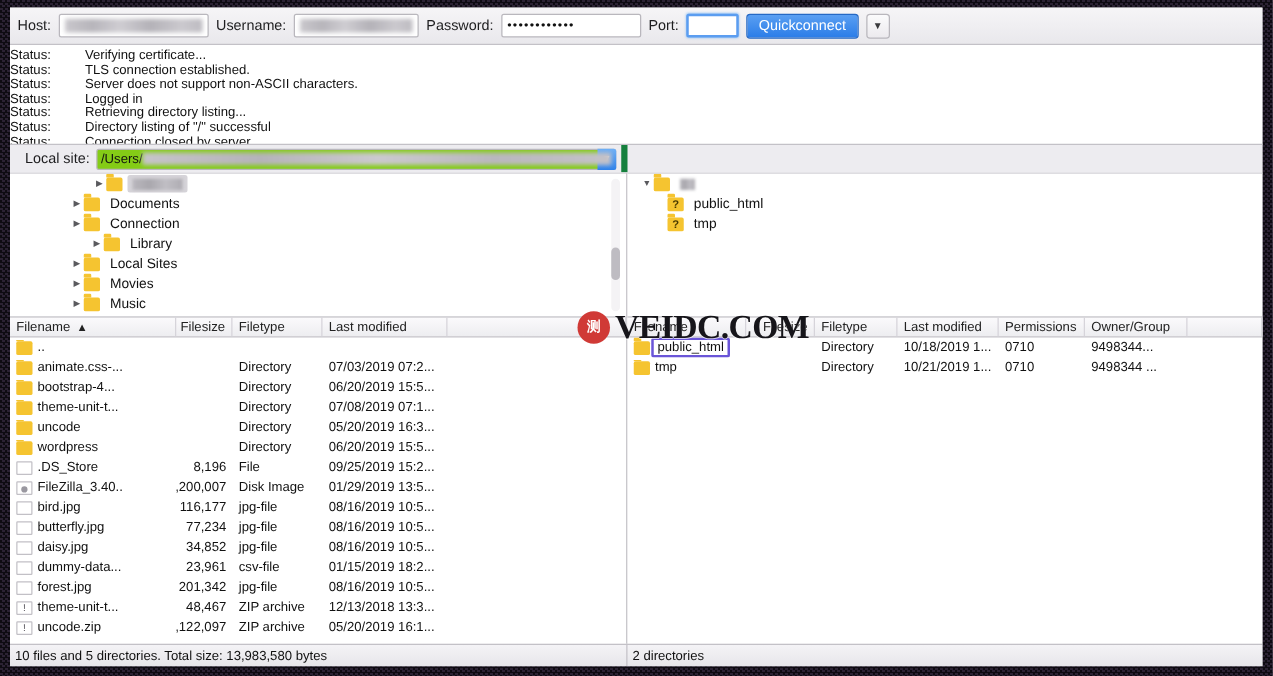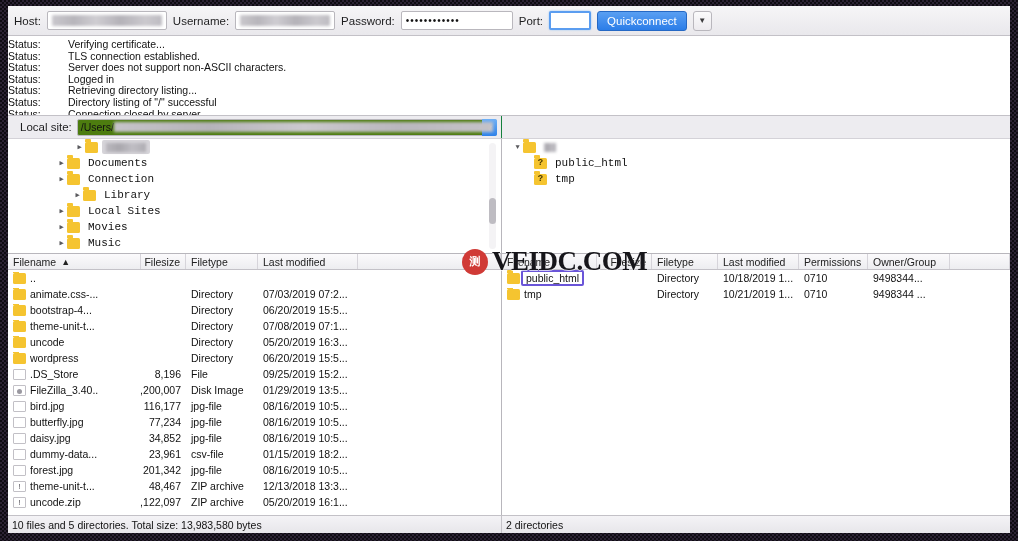--- a/index.html
+++ b/index.html
@@ -82,40 +82,40 @@
     overflow: hidden;
     flex: 0 0 auto;
   }
   .logrow { display: flex; font-size: 10.5px; line-height: 11.6px; color: #111; }
   .logkey { width: 60px; }
   .logval { flex: 1; }
 
   
   .paths { display: flex; flex: 0 0 auto; height: 22px; background:#edecf0; }
   .pathcell { display:flex; align-items:center; padding: 0 4px 0 12px; }
-  .pathcell.left { width: 494px; border-right: 1px solid #15803d; }
+  .pathcell.left { width: 494px; border-right: 5px solid #15803d; }
   .pathcell.right { flex: 1; padding-left: 8px; }
   .pathlabel { font-size: 11.5px; color:#1d1d1f; white-space: nowrap; margin-right: 5px; }
   .pathinput {
     flex: 1; height: 17px;
-    background: #4d7c0f; border: 1px solid #b9b7bd; border-radius: 2px;
+    background: #84cc16; border: 1px solid #b9b7bd; border-radius: 2px;
     display: flex; align-items: center; padding: 0 3px;
     font-size: 10.5px; color: #111; overflow: hidden; white-space: nowrap;
   }
   .pathblur { flex:1; height: 10px; background: linear-gradient(90deg,#c6c4c9,#b5b3b9,#cbc9ce,#b9b7bd,#c4c2c8); filter: blur(1.5px); }
   .pathdrop {
     width: 15px; height: 17px; margin-left: -15px;
     background: linear-gradient(#6fb0f5,#2f82ea);
     border-radius: 0 2px 2px 0;
     display:flex;align-items:center;justify-content:center;
     color:#fff; font-size: 7px;
   }
 
   
-  .trees { display:flex; height: 115px; flex: 0 0 auto; font-family: Liberation Mono, monospace; }
+  .trees { display:flex; height: 115px; flex: 0 0 auto; }
   .tree {
     background:#fff; overflow:hidden; position:relative;
     border-top: 1px solid #d4d2d8;
   }
   .tree.left { width: 494px; border-right: 1px solid #b8b6bc; }
   .tree.right { flex: 1; }
   .trow { display:flex; align-items:center; height: 16px; font-size: 11px; color:#111; }
   .trow.sel .tlabelwrap { background:#d6d4d9; }
   .twist { width: 11px; font-size: 7px; color:#5a5a5e; text-align:center; flex:0 0 11px; }
   .folder {

